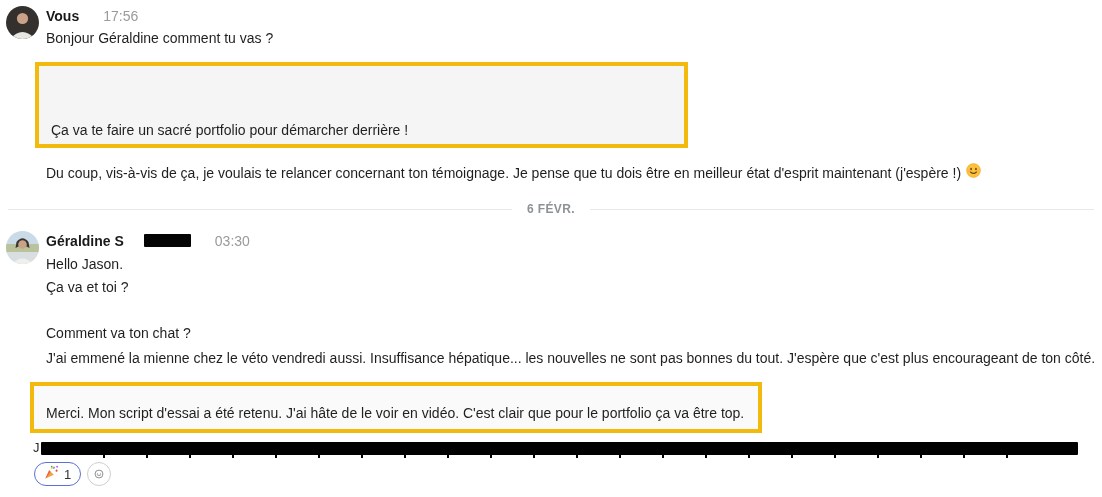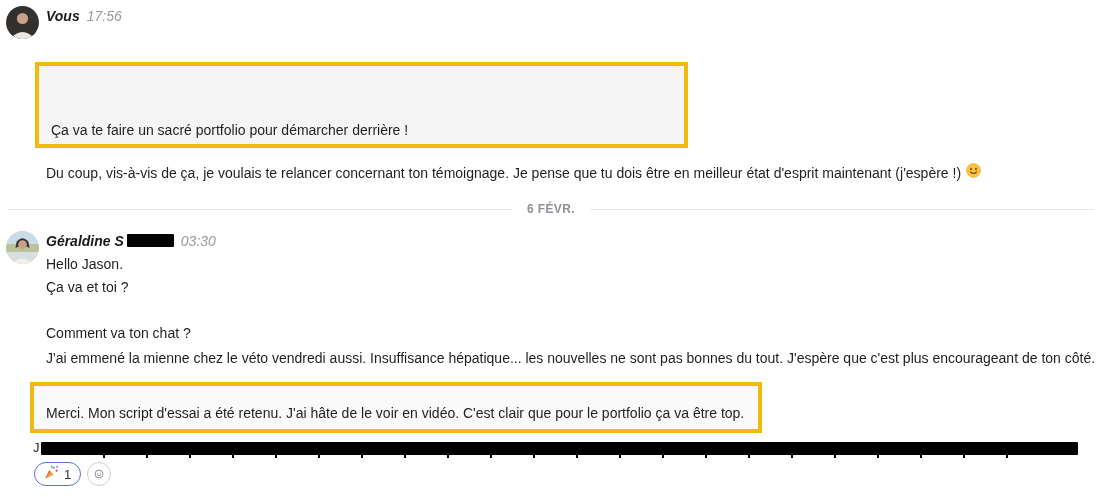--- a/index.html
+++ b/index.html
@@ -7,21 +7,21 @@
     width:1102px; height:497px; background:#ffffff;
     font-family:"Liberation Sans","DejaVu Sans",sans-serif;
     font-size:14px; color:#1f1f1f;
   }
   .canvas { position:relative; width:1102px; height:497px; background:#fff; overflow:hidden; }
 
   .avatar { position:absolute; left:6px; width:33px; height:33px; border-radius:50%; overflow:hidden; cursor:pointer; }
   .av1 { top:6px; } .av2 { top:231px; }
   .avatar svg { display:block; }
 
-  .hdr { position:absolute; left:46px; display:flex; gap:7px; align-items:baseline;font-style:italic; }
+  .hdr { position:absolute; left:46px; display:flex; gap:24px; align-items:baseline; }
   .author { font-weight:700; color:#191919; cursor:pointer; }
   .time { color:#9a9a9a; font-weight:400; }
   .redact-name { display:inline-block; width:47px; height:13px; background:#040404; transform:translateY(1px); margin-left:-4px; border-radius:1px; }
 
   .line { position:absolute; left:46px; line-height:19px; color:#1f1f1f; white-space:nowrap; }
   .followup { display:flex; align-items:center; gap:5px; }
   .emoji-svg { display:inline-block; vertical-align:-2px; }
 
   .hlbox { position:absolute; box-sizing:border-box; border:4px solid #F2BA0D; }
   .box1 { left:35px; top:62px; width:653px; height:86px; padding:11px 12px; background:#f5f5f5; }
@@ -54,20 +54,21 @@
     <svg width="33" height="33" viewBox="0 0 33 33">
       <rect width="33" height="33" fill="#33302d"></rect>
       <circle cx="16.5" cy="12.5" r="5.6" fill="#c9a287"></circle>
       <path d="M4 33 Q16.5 19 29 33 Z" fill="#e8e6e3"></path>
     </svg>
   </div>
   <div class="hdr" style="top:8px">
     <span class="author">Vous</span>
     <span class="time">17:56</span>
   </div>
+  <div class="line" style="top:29px">Bonjour Géraldine comment tu vas ?</div>
 
   <div class="hlbox box1">
     <p class="second">Ça va te faire un sacré portfolio pour démarcher derrière !</p>
   </div>
 
   <div class="line followup" style="top:163px">
     <span>Du coup, vis-à-vis de ça, je voulais te relancer concernant ton témoignage. Je pense que tu dois être en meilleur état d'esprit maintenant (j'espère !)</span>
     <span class="emoji-svg">
       <svg width="15" height="15" viewBox="0 0 16 16">
         <circle cx="8" cy="8" r="7.4" fill="#fdc23a"></circle>

